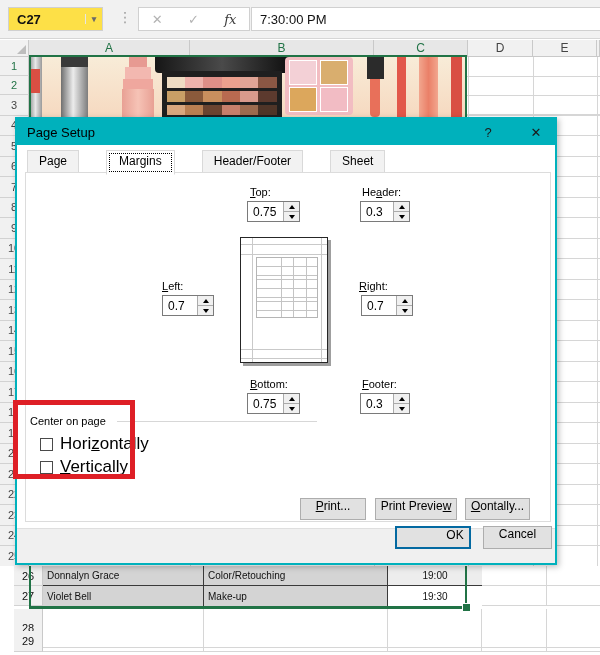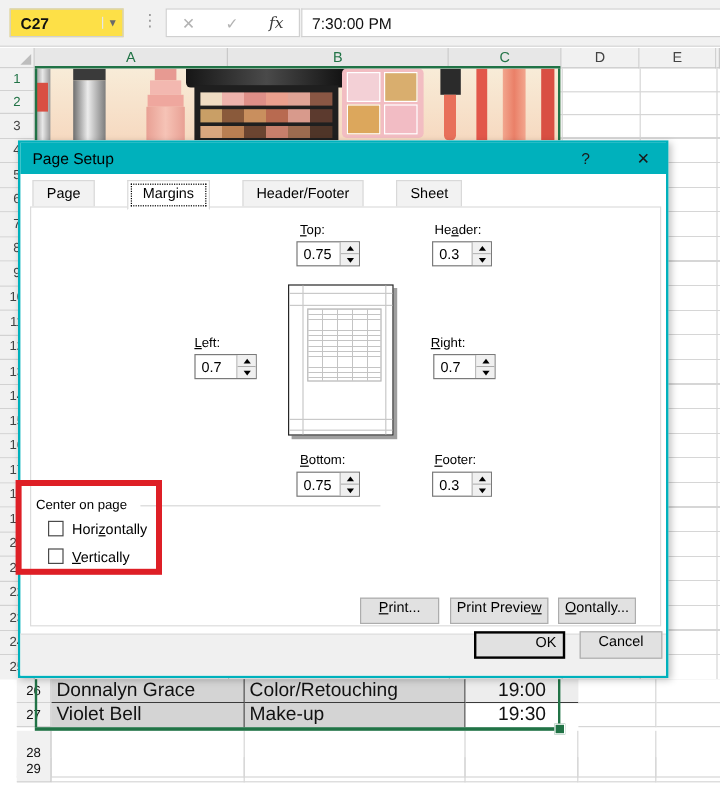--- a/index.html
+++ b/index.html
@@ -52,21 +52,21 @@
   .pic { position:absolute; left:29px; top:57px; width:438px; height:60px; overflow:hidden; z-index:2;
          background:linear-gradient(to bottom,#F8ECD8,#F6D9C0); }
   .pic div { position:absolute; }
 
   
   .selb { position:absolute; background:#217346; z-index:6; }
 
   
   .bottom { position:absolute; left:0; top:566px; width:600px; height:89px; background:#fff; z-index:5; }
   .brow { position:absolute; left:14px; width:600px; display:flex; }
-  .bc { height:100%; font-size:16px; color:#111; display:flex; align-items:center; overflow:hidden; }
+  .bc { height:100%; font-size:10px; color:#111; display:flex; align-items:center; overflow:hidden; }
   .bc.rhc { width:29px; background:#F1F1F1; border-right:1px solid #C9C9C9; border-bottom:1px solid #D2D2D2;
             font-size:11px; justify-content:center; }
   .bc.a { width:161px; padding-left:4px; } .bc.b { width:184px; padding-left:4px; }
   .bc.c { width:94px; justify-content:center; } .bc.d { width:65px; } .bc.e { width:64px; } .bc.f { width:3px; }
   .fill-gray { background:#D4D4D4; }
   .bdark { border-right:1px solid #3A3A3A; border-bottom:1px solid #3A3A3A; }
   .blight { border-right:1px solid #D6D6D6; border-bottom:1px solid #D6D6D6; }
 
   
   .dialog { position:absolute; left:15px; top:117px; width:542px; height:448px; background:#fff;
@@ -92,25 +92,25 @@
   .tri-down { width:0; height:0; border-left:3px solid transparent; border-right:3px solid transparent; border-top:4px solid #000; }
   .preview { position:absolute; left:223px; top:118px; width:88px; height:126px; background:#fff;
              border:1px solid #262626; box-shadow:3px 3px 0 rgba(80,80,80,0.55); }
   .pv-h { position:absolute; left:0; right:0; height:1px; background:#C9C9C9; }
   .pv-v { position:absolute; top:0; bottom:0; width:1px; background:#C9C9C9; }
   .pv-grid { position:absolute; left:15px; top:19px; width:62px; height:61px; border:1px solid #B5B5B5;
     background:
       repeating-linear-gradient(to right, transparent 0, transparent 11.6px, #C4C4C4 11.6px, #C4C4C4 12.4px),
       repeating-linear-gradient(to bottom, transparent 0, transparent 3.7px, #C4C4C4 3.7px, #C4C4C4 4.4px); }
   .grp-line { position:absolute; left:100px; top:302px; width:200px; height:1px; background:#D7D7D7; }
-  .cbrow { position:absolute; display:flex; align-items:flex-start; gap:7px; font-size:12px; }
+  .cbrow { position:absolute; display:flex; align-items:center; gap:7px; font-size:17px; }
   .cbox { width:13px; height:13px; background:#fff; border:1px solid #4a4a4a; }
   .btn { position:absolute; background:#E1E1E1; border:1px solid #ADADAD; font-size:12px;
          display:flex; align-items:flex-start; justify-content:center; white-space:nowrap; }
-  .btn-ok { border:2px solid #000000;padding-left:44px; }
+  .btn-ok { border:2px solid #0369a1;padding-left:44px; }
   .dlg-footer { position:absolute; left:0; right:0; bottom:0; height:35px; background:#F0F0F0;
                 border-top:1px solid #DFDFDF; }
 
   
   .annot { position:absolute; left:13px; top:400px; width:122px; height:79px;
            border:5px solid #DE1F26; z-index:30; }
 </style>
 </head>
 <body>
 

